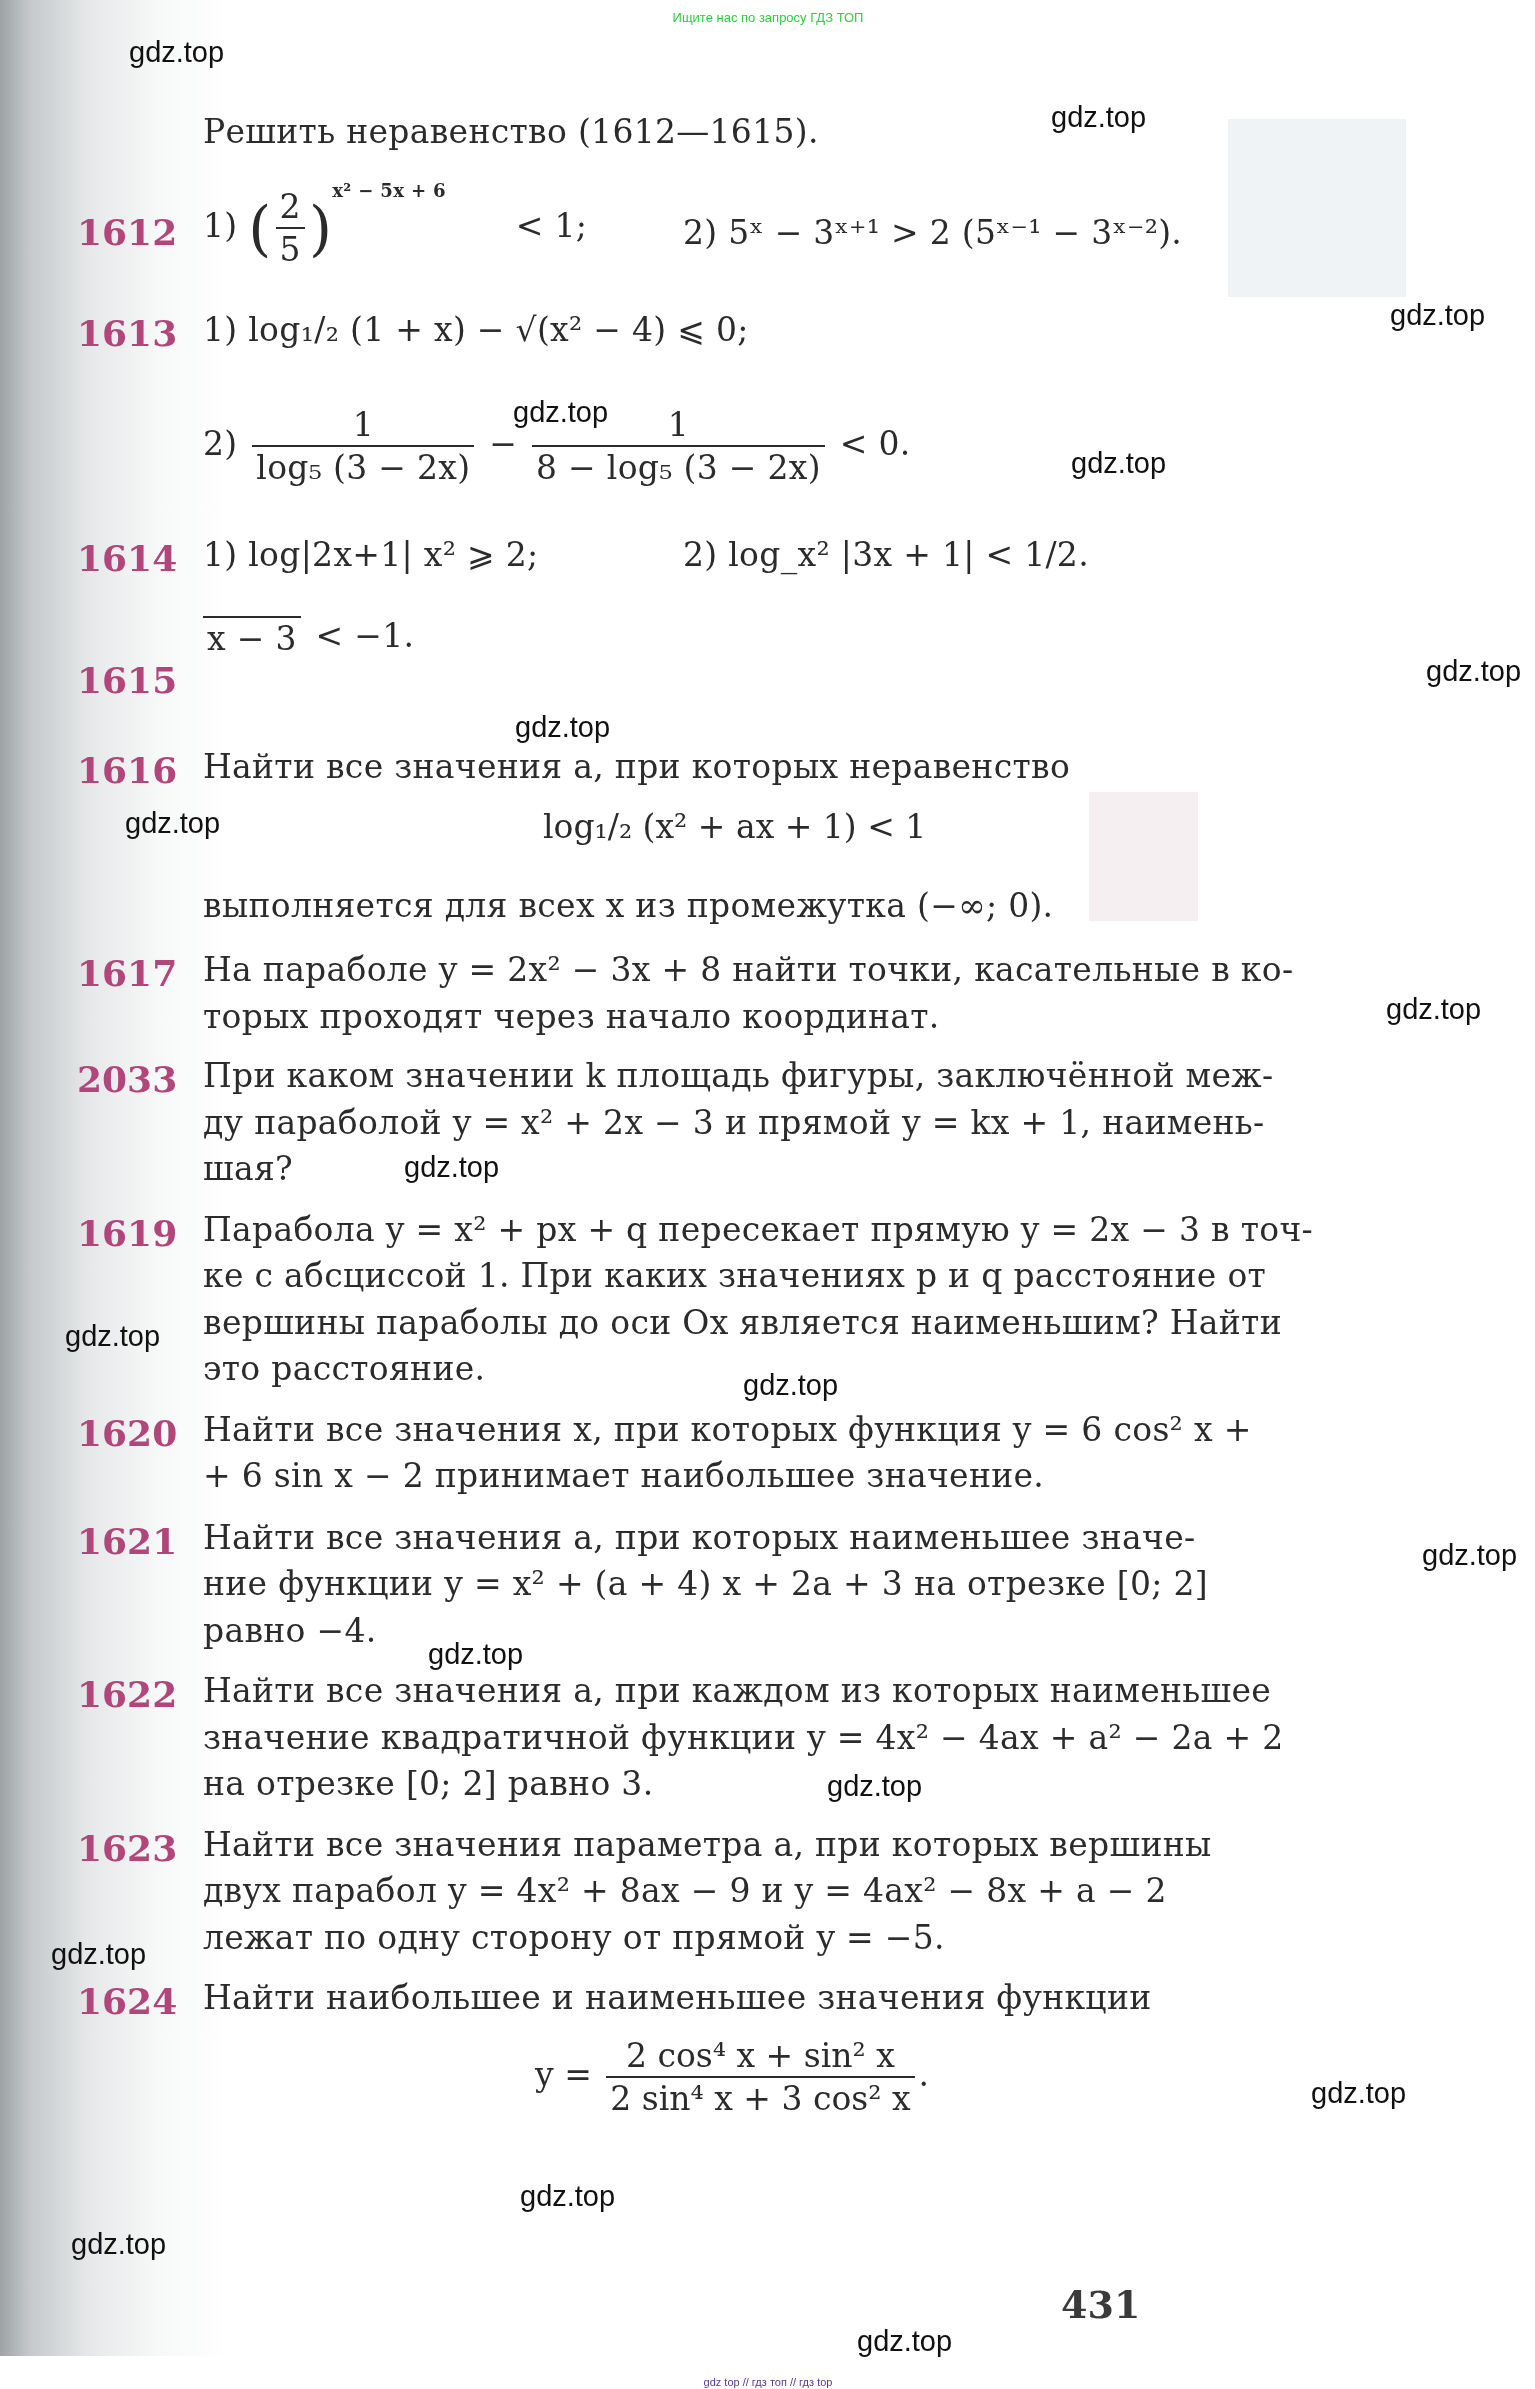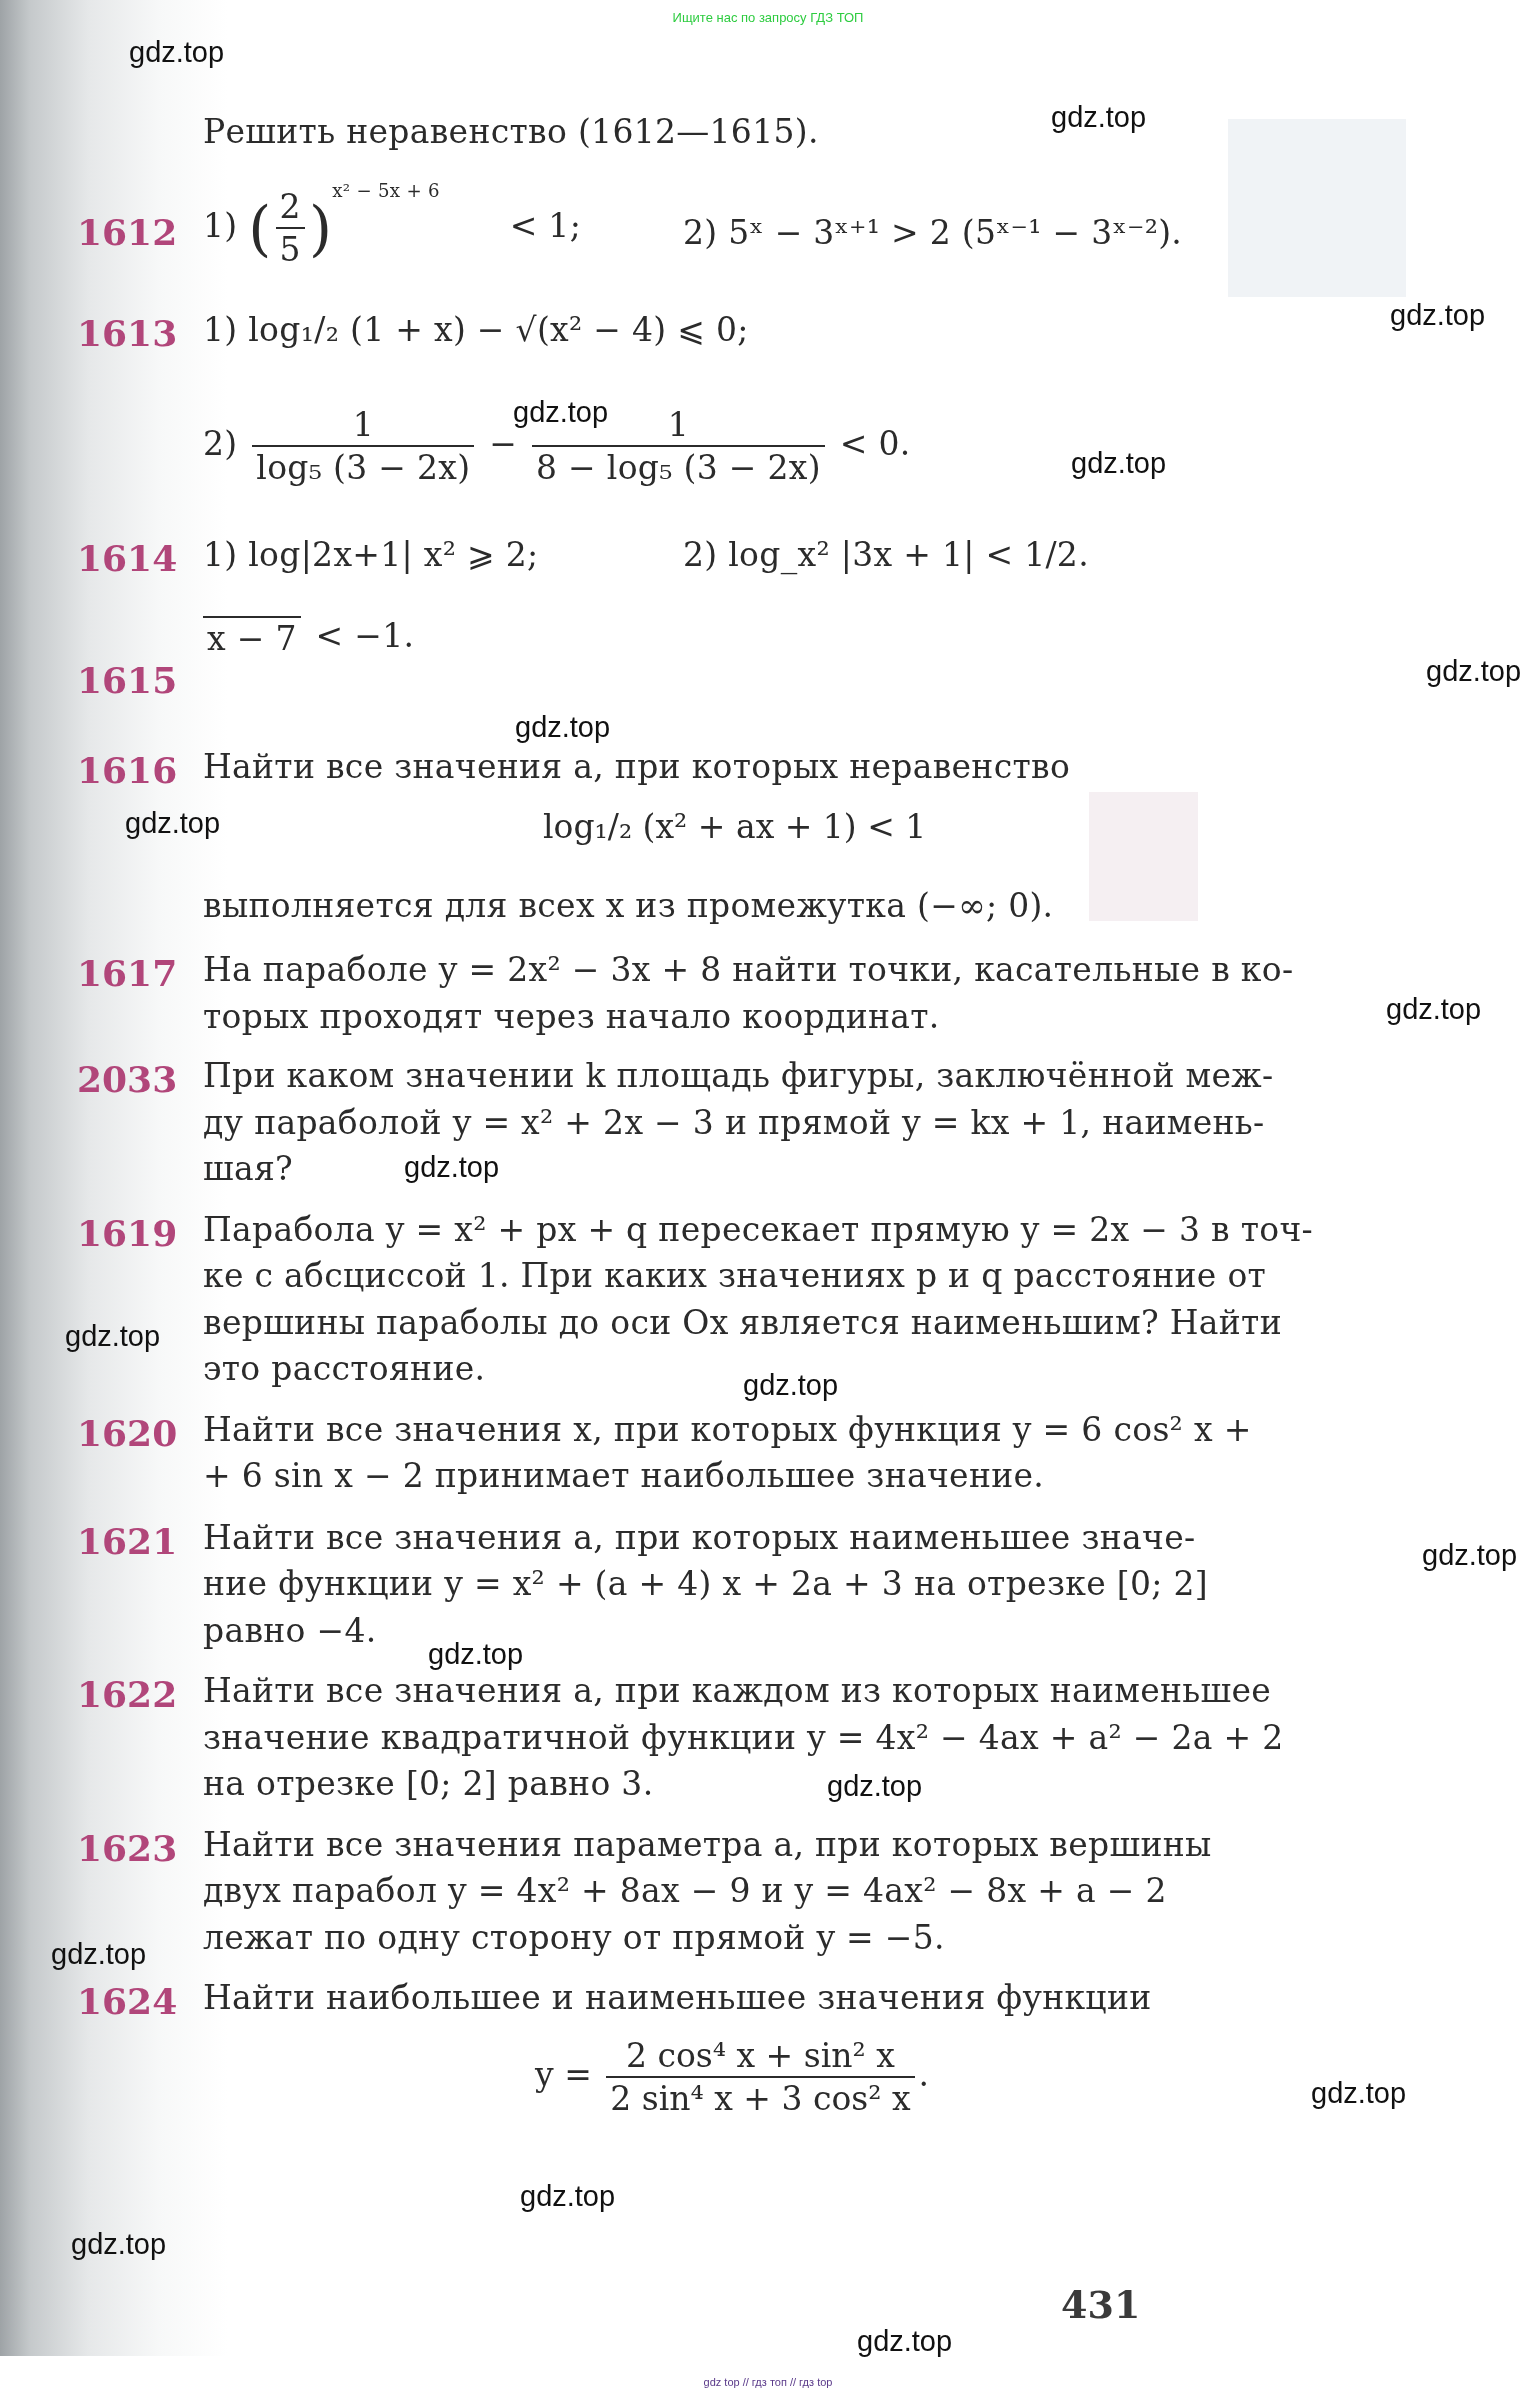--- a/index.html
+++ b/index.html
@@ -7,21 +7,21 @@
   .page { position: absolute; left: 0; top: 0; width: 1536px; height: 2356px;
     background: linear-gradient(to right, #9ea3a6 0px, #c5c9cb 30px, #e6e8e9 89px, #f7f8f8 158px, #ffffff 228px); }
   .ghost { position: absolute; left: 1228px; top: 119px; width: 178px; height: 178px; background: rgba(230,235,240,0.6); }
   .ghost2 { position: absolute; left: 1089px; top: 792px; width: 109px; height: 129px; background: rgba(236,226,232,0.55); }
   .top-banner { position: absolute; top: 10px; left: 0; width: 1536px; text-align: center; font-family: "Liberation Sans", sans-serif; font-size: 13px; color: #2ecc40; }
   .bottom-banner { position: absolute; top: 2376px; left: 0; width: 1536px; text-align: center; font-family: "Liberation Sans", sans-serif; font-size: 11px; color: #5a3a8a; }
   .wm { position: absolute; font-family: "Liberation Sans", sans-serif; font-size: 29px; color: #111; }
   .num { position: absolute; left: 77px; font-family: "DejaVu Serif", serif; font-weight: bold; font-size: 36px; color: #b1467a; }
   .line { position: absolute; left: 203px; font-size: 33px; white-space: nowrap; letter-spacing: 0.3px; }
   .center { position: absolute; white-space: nowrap; font-size: 33px; }
-  sup { font-size: 60%; vertical-align: 0.7em; line-height: 0; }
+  sup { font-size: 60%; vertical-align: 0.7em; line-height: 0; font-weight: bold; }
   .frac { display: inline-flex; flex-direction: column; align-items: center; vertical-align: middle; margin: 0 4px; }
   .frac > span { padding: 0 4px; line-height: 1.25; }
   .frac > .den { border-top: 2px solid #2b2b2b; }
   .page-num { position: absolute; left: 1061px; top: 2282px; font-weight: bold; font-size: 38px; color: #3a3a3a; }
 </style>
 </head>
 <body>
 
 <div class="page">
   <div class="ghost"></div>
@@ -79,21 +79,21 @@
   <span>&lt; 0.</span>
 </div>
 
 <div class="num" style="top:537px">1614</div>
 <div class="line" style="top:535px">1) log|2x+1| x² ⩾ 2;</div>
 <div class="line" style="left:683px;top:535px">2) log_x² |3x + 1| &lt; 1/2.</div>
 
 <div class="num" style="top:659px">1615</div>
 <div class="line" style="top:616px">
   <span class="frac" style="margin-left:0">
-      <span class="den">x − 7</span>
+      <span class="den">x − 3</span>
     </span>
   <span>&lt; −1.</span>
 </div>
 
 <div class="num" style="top:749px">1616</div>
 <div class="line" style="top:747px">Найти все значения a, при которых неравенство</div>
 <div class="center" style="left:543px;top:807px">log₁/₂ (x² + ax + 1) &lt; 1</div>
 <div class="line" style="top:886px">выполняется для всех x из промежутка (−∞; 0).</div>
 
 <div class="num" style="top:952px">1617</div>

